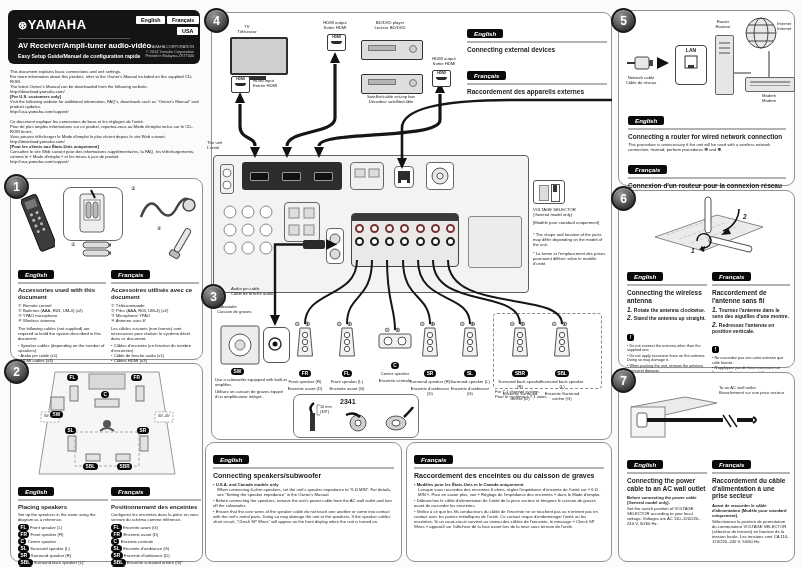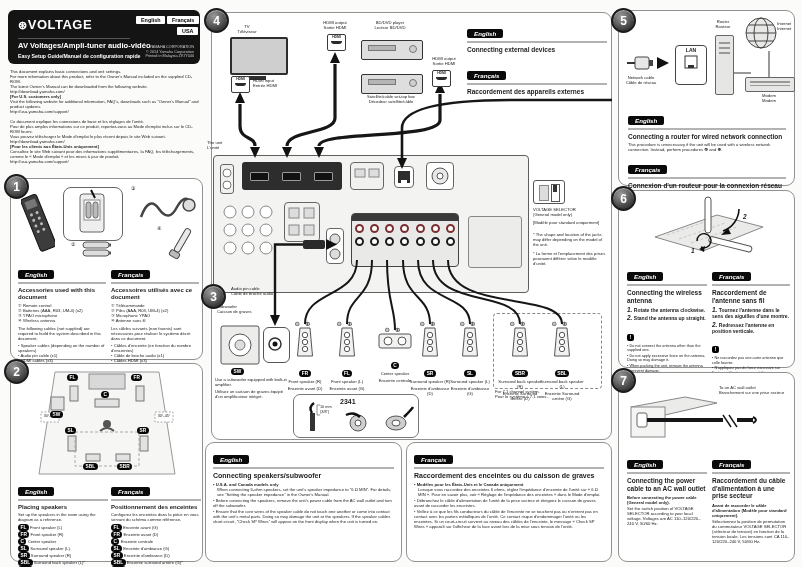--- a/index.html
+++ b/index.html
@@ -34,24 +34,24 @@
   .steps{font-size:5px;line-height:6.2px;font-weight:bold;}
   .stepnum{font-style:italic;font-weight:bold;font-size:6.5px;}
 </style>
 </head>
 <body>
 
 <div class="page">
 
   <div class="abs" style="left:8px;top:10px;width:192px;height:54px;background:#141414;border-radius:6px;color:#fff;">
     <div class="abs" style="left:10px;top:7px;font-weight:bold;font-size:13px;letter-spacing:.5px;">
-      <span style="font-size:11px;">⊛</span><span>VOLTAGE</span>
+      <span style="font-size:11px;">⊛</span><span>YAMAHA</span>
     </div>
     <div class="abs" style="left:10px;top:28px;right:70px;height:1px;background:#555;"></div>
-    <div class="abs b" style="left:10px;top:31px;font-size:7.6px;">AV Voltages/Ampli-tuner audio-vidéo</div>
+    <div class="abs b" style="left:10px;top:31px;font-size:7.6px;">AV Receiver/Ampli-tuner audio-vidéo</div>
     <div class="abs b" style="left:10px;top:43px;font-size:5.2px;">Easy Setup Guide/Manuel de configuration rapide</div>
     <span class="chip abs" style="left:128px;top:6px;">English</span>
     <span class="chip abs" style="left:159px;top:6px;">Français</span>
     <span class="chip abs" style="left:169px;top:17px;">USA</span>
     <div class="abs t38" style="right:6px;bottom:5px;text-align:right;color:#c9c9c9;">
       <div>YAMAHA CORPORATION</div>
       <div>© 2014 Yamaha Corporation</div>
       <div>Printed in Malaysia  ZK77040</div>
     </div>
   </div>

